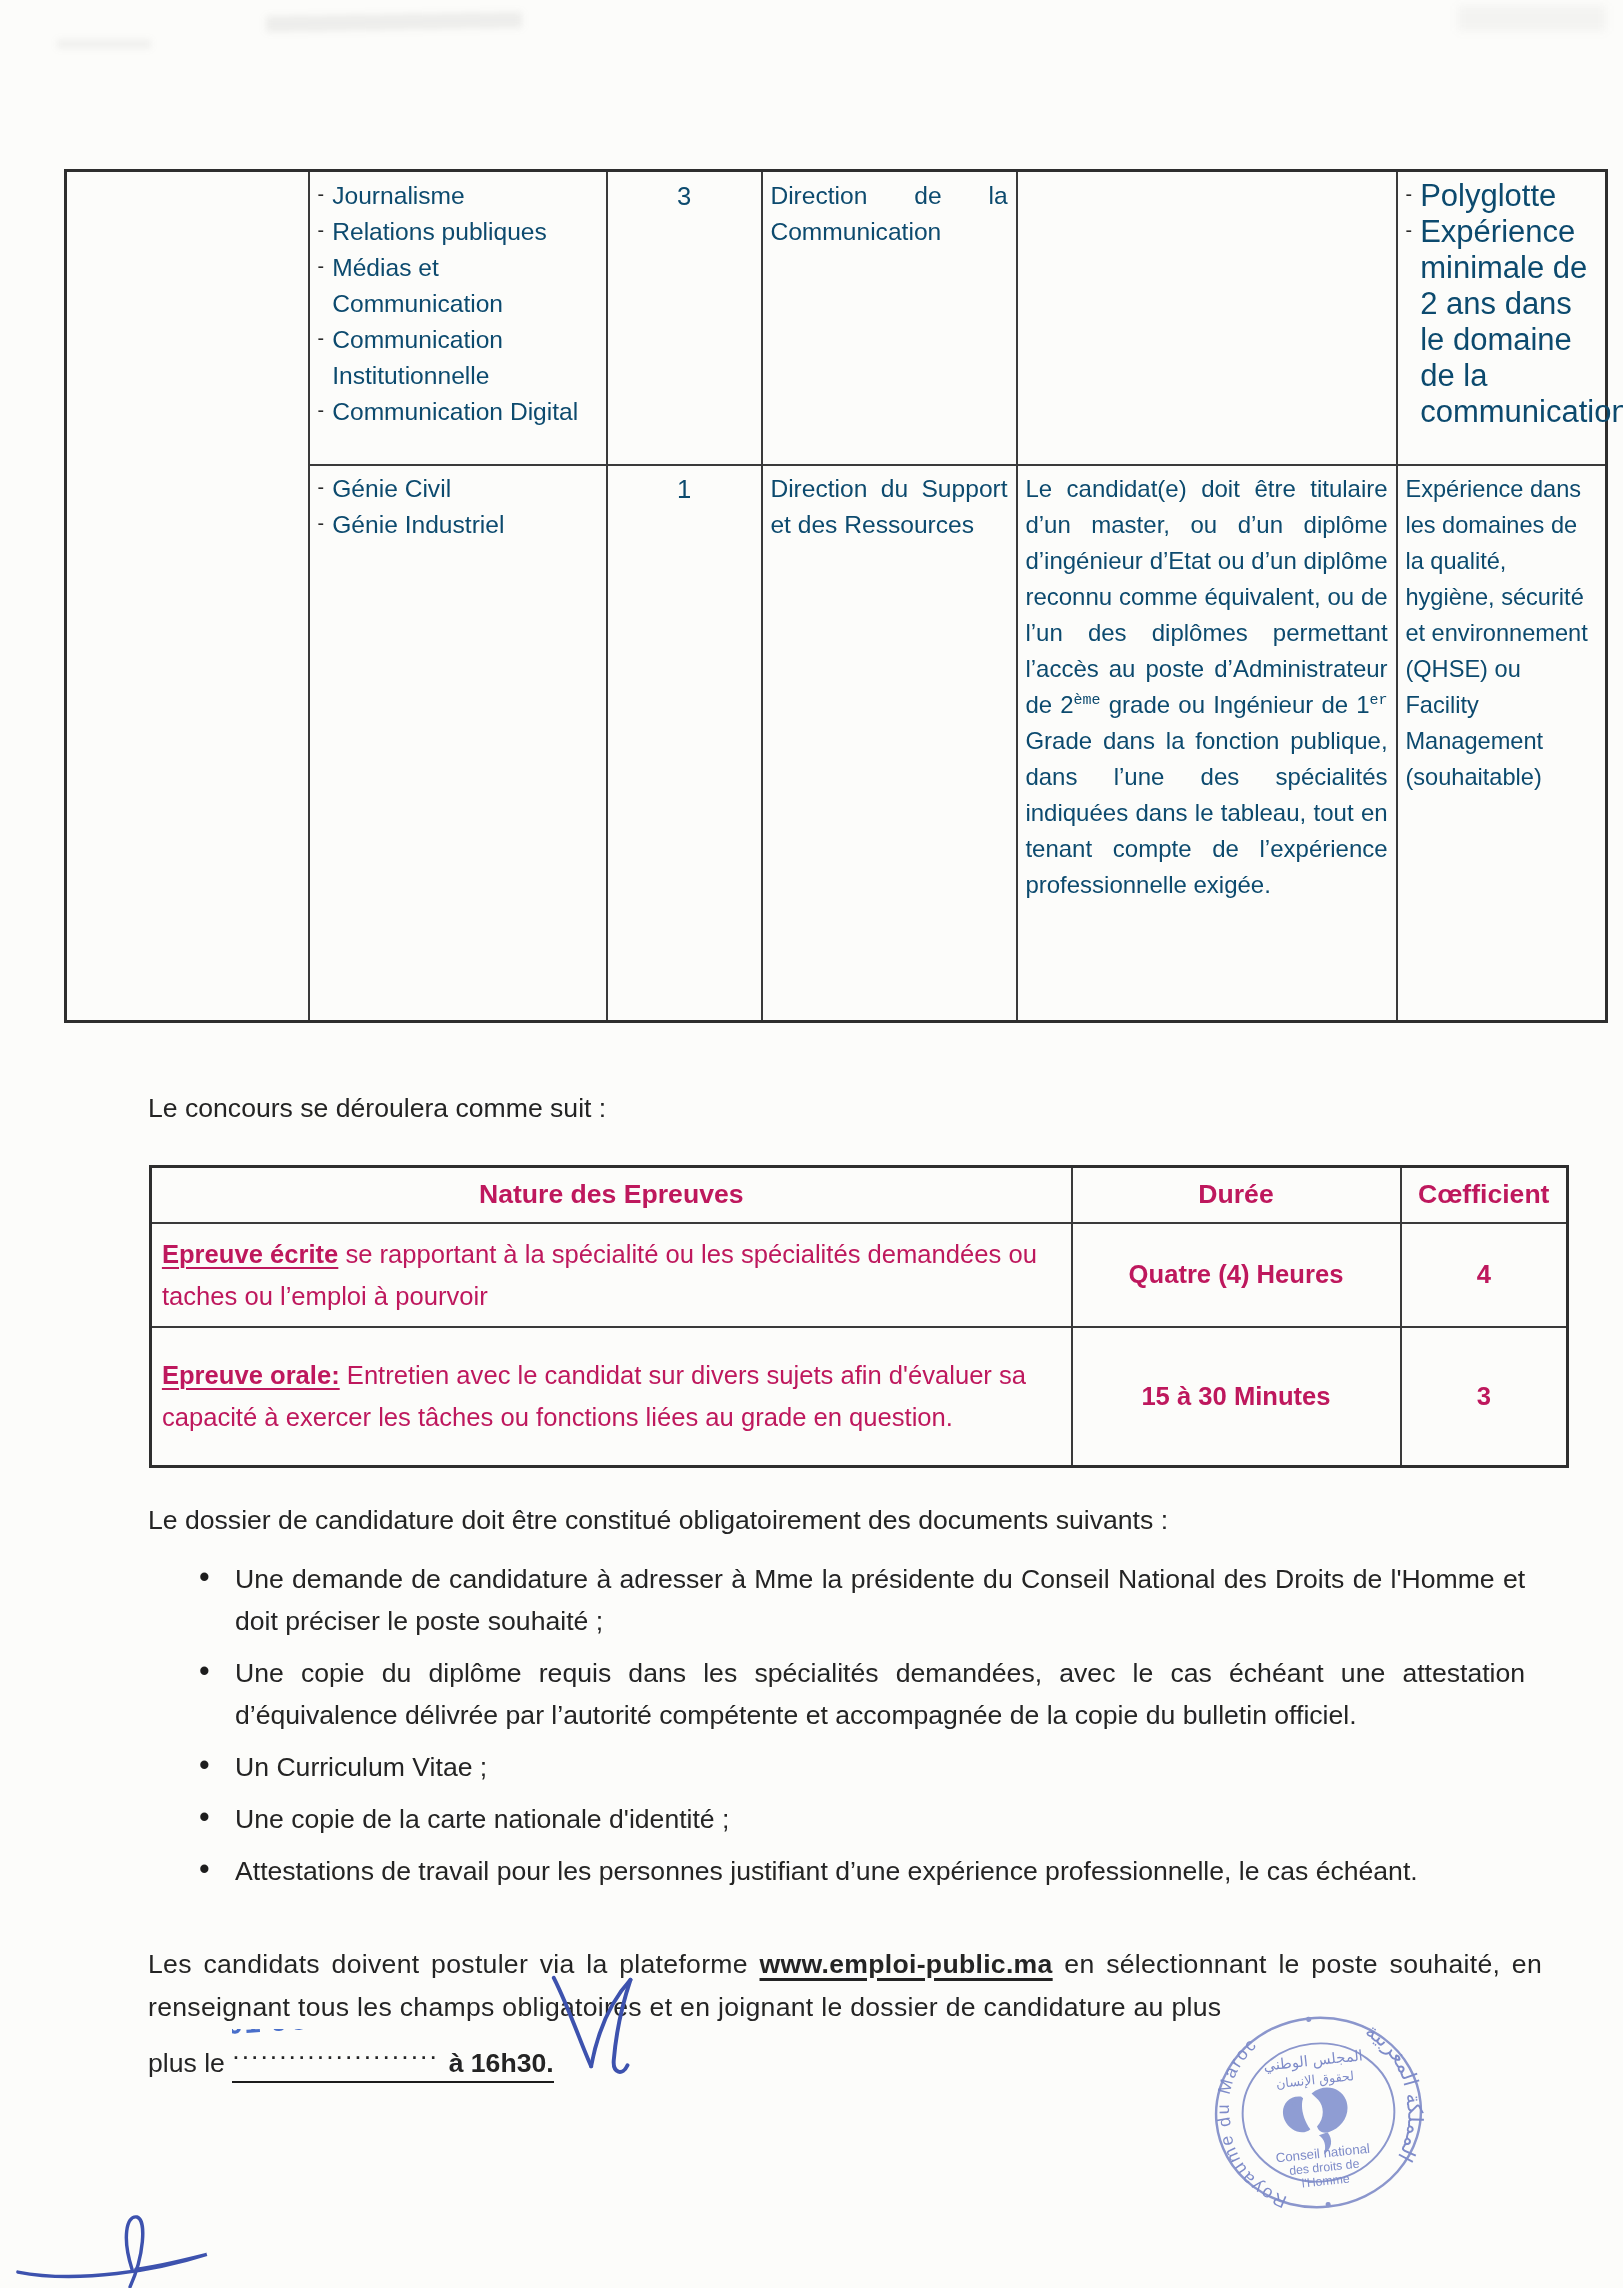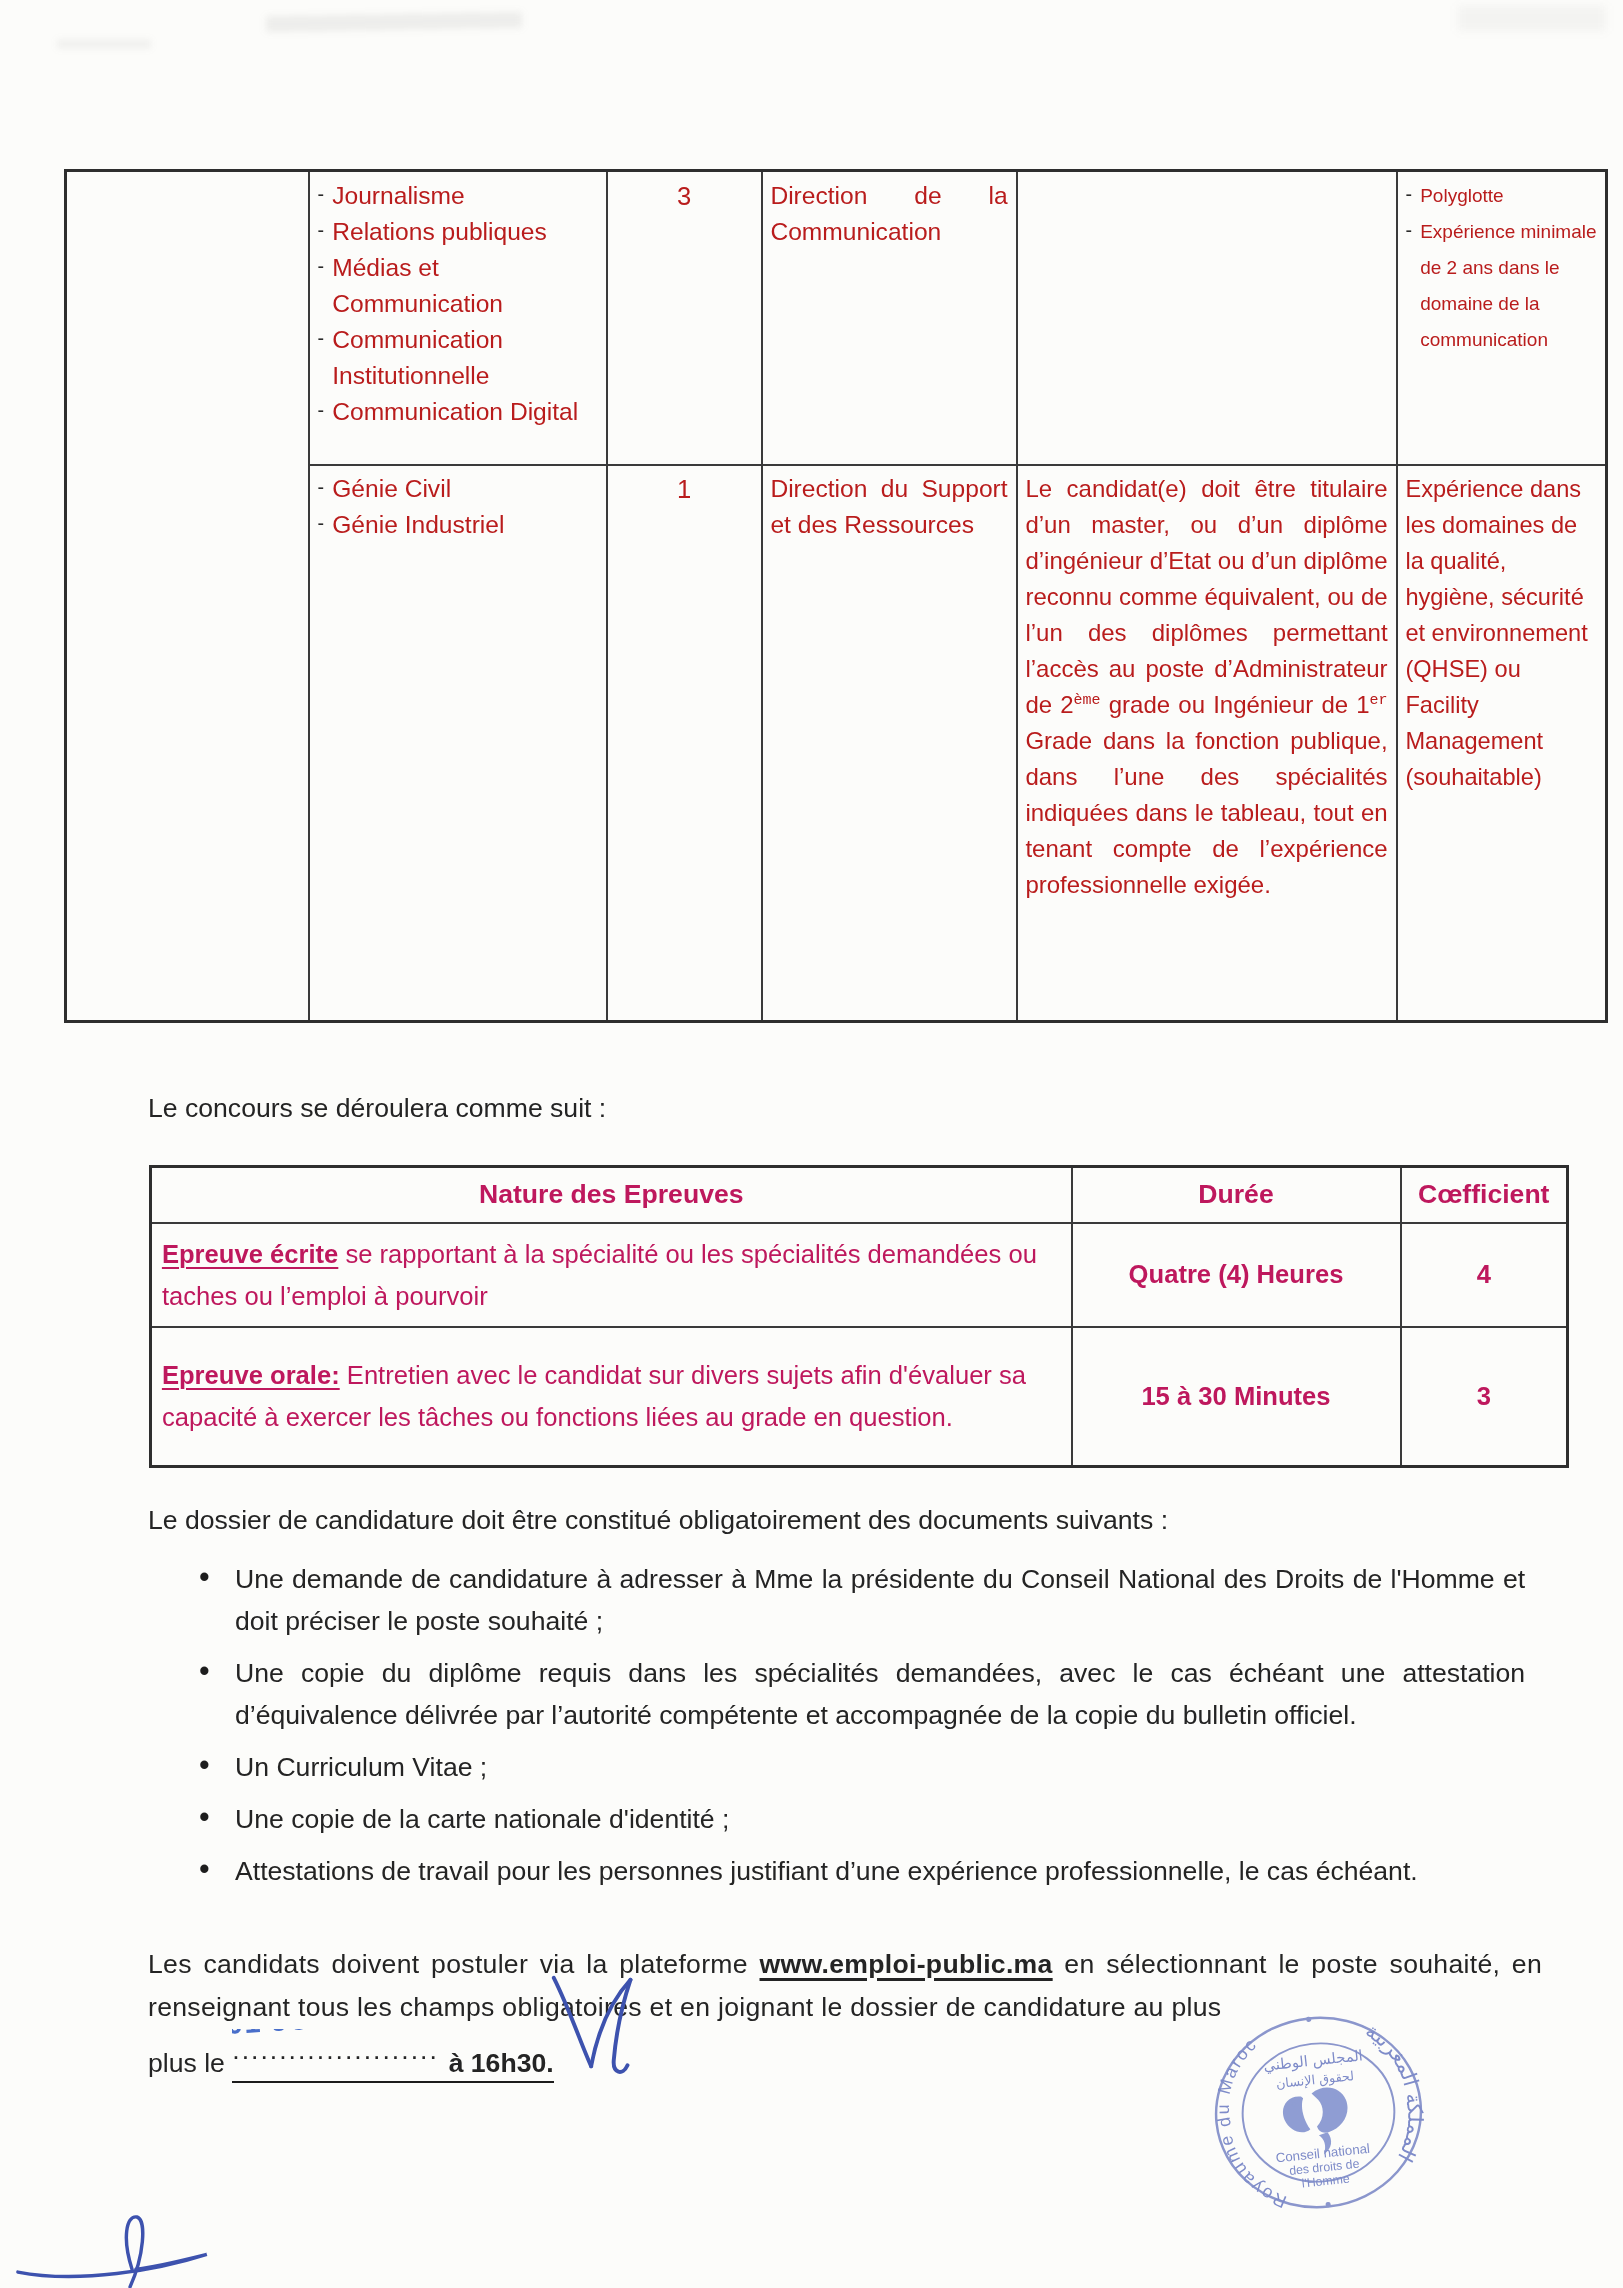--- a/index.html
+++ b/index.html
@@ -16,33 +16,33 @@
   .smudge{position:absolute;pointer-events:none;}
   .smudge.s1{left:266px;top:13.8px;width:256px;height:15.8px;background:rgba(110,110,110,.10);filter:blur(3.9px);transform:rotate(-1deg);}
   .smudge.s2{left:57px;top:39px;width:94px;height:9.9px;background:rgba(110,110,110,.08);filter:blur(3px);}
   .smudge.s3{left:1458px;top:5.9px;width:148px;height:25.6px;background:rgba(110,110,110,.06);filter:blur(4.9px);}
 
   
   table.pos{
     position:absolute;left:64px;top:169px;
     width:1542px;height:850px;
     border-collapse:collapse;table-layout:fixed;
-    font-size:24.6px;line-height:36px;color:#b91c1c;padding-left:45px;
+    font-size:24.6px;line-height:36px;color:#0c4a6e;padding-left:45px;
   }
   table.pos td{border:2px solid #3a3a3a;vertical-align:top;padding:5.9px 7.9px;}
   table.pos{border:3px solid #2e2e2e;}
   table.pos tr.r1{height:294px;}
   table.pos tr.r2{height:557px;}
   td.c-spec{padding:7.9px 45px 5.9px 15.8px;}
   td.c-spec2{vertical-align:middle;padding:5.9px 45px 5.9px 15.8px;}
   td.c-num{text-align:center;vertical-align:middle;font-size:25.6px;}
   td.c-dir{vertical-align:middle;text-align:justify;padding:9.9px 13.8px;}
   td.c-req{font-size:24px;line-height:36px;text-align:justify;padding:7.9px 9.9px 5.9px 11.8px;}
   td.c-exp{vertical-align:middle;font-size:23.6px;line-height:36px;padding:5.9px 9.9px 5.9px 13.8px;}
-  td.c-exp1{vertical-align:top;font-size:19px;line-height:36px;padding:19.7px 9.9px 5.9px 13.8px;}
+  td.c-exp1{vertical-align:top;font-size:31px;line-height:36px;padding:19.7px 9.9px 5.9px 13.8px;}
   .dash-item{position:relative;padding-left:14.8px;}
   .dash-item::before{content:"-";position:absolute;left:0;top:-2px;font-size:19.7px;color:#2a2a2a;}
   sup{font-size:15px;line-height:0;font-family:Liberation Mono, monospace;}
 
   
   .concours-intro{left:148px;top:1093px;font-size:26.6px;}
 
   table.exam{
     position:absolute;left:149px;top:1165px;
     width:1418px;height:300px;

